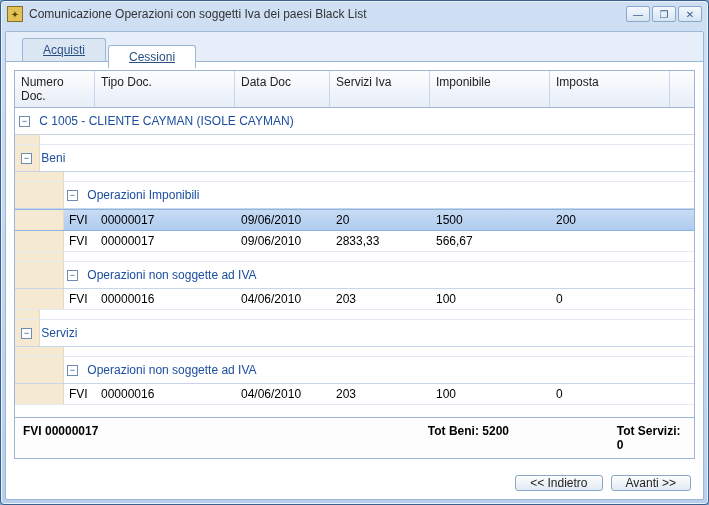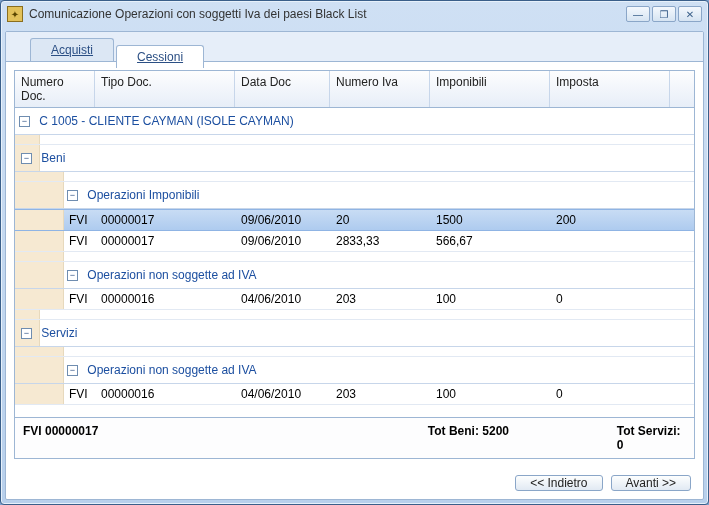--- a/index.html
+++ b/index.html
@@ -56,21 +56,21 @@
     flex: 1;
     display: flex;
     flex-direction: column;
     overflow: hidden;
   }
   .tabs {
     display: flex;
     border-bottom: 1px solid #9db6d4;
     background: #e6eef9;
     padding-top: 6px;
-    padding-left: 24px;
+    padding-left: 16px;
     gap: 0;
   }
   .tab {
     padding: 4px 20px;
     border: 1px solid #9db6d4;
     border-bottom: none;
     margin-right: 2px;
     background: #dce7f4;
     border-radius: 3px 3px 0 0;
     color:#2b4f84;
@@ -201,22 +201,22 @@
     <div class="tabs">
       <div class="tab">Acquisti</div>
       <div class="tab active">Cessioni</div>
     </div>
 
     <div class="gridwrap">
       <div class="colheaders">
         <div>Numero Doc.</div>
         <div>Tipo Doc.</div>
         <div>Data Doc</div>
-        <div>Numero Iva</div>
-        <div>Imponibili</div>
+        <div>Servizi Iva</div>
+        <div>Imponibile</div>
         <div>Imposta</div>
       </div>
 
       <div class="gridbody">
 
         <div class="grouphdr lvl0 indentbar">
           <span class="expander">−</span>
           <span>C 1005 - CLIENTE CAYMAN (ISOLE CAYMAN)</span>
         </div>
 

